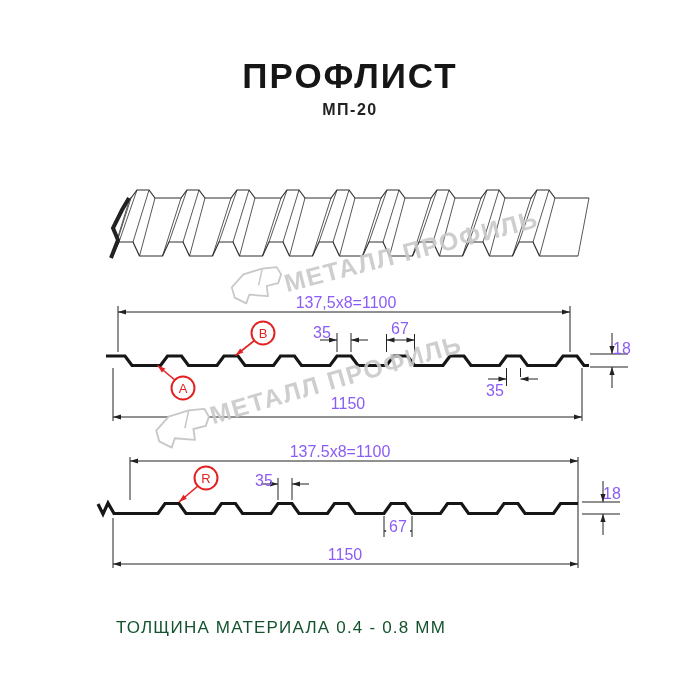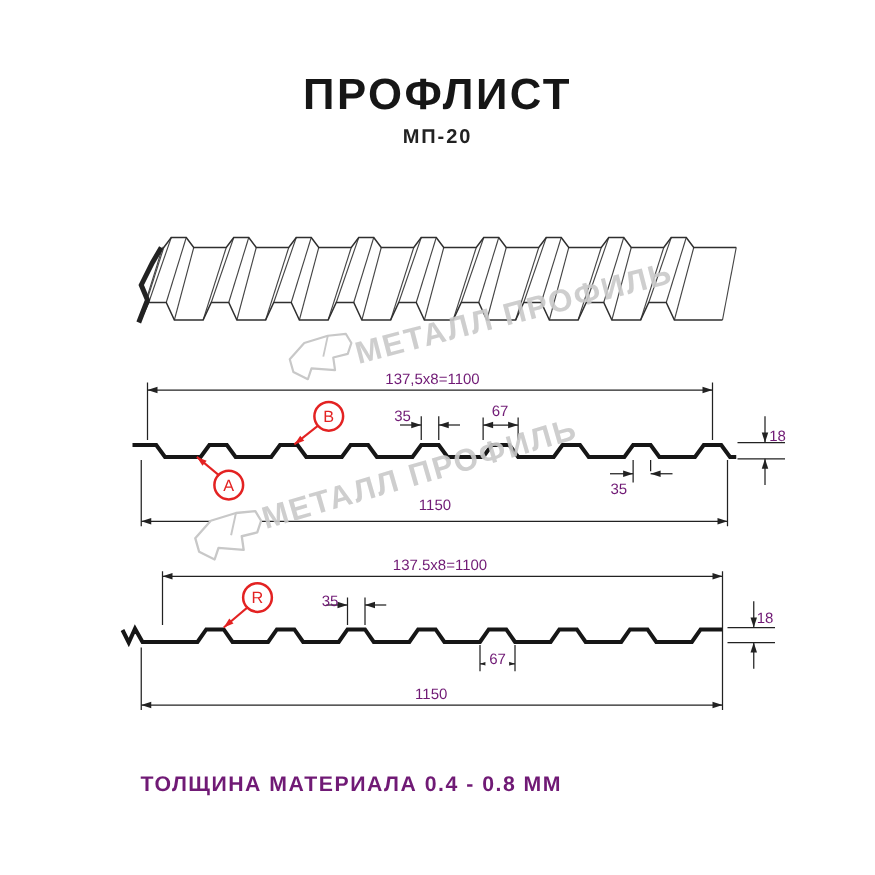--- a/index.html
+++ b/index.html
@@ -4,28 +4,28 @@
 <style>
   html,body{margin:0;padding:0;}
   body{width:700px;height:700px;position:relative;background:#ffffff;overflow:hidden;
        font-family:"Liberation Sans",sans-serif;}
   .abs{position:absolute;}
   #page-title{left:0;top:56px;width:700px;text-align:center;
     font-size:35px;font-weight:800;letter-spacing:2px;color:#161616;}
   #page-subtitle{left:0;top:101px;width:700px;text-align:center;
     font-size:16px;font-weight:600;letter-spacing:1.5px;color:#222;}
   #footer-note{left:0;top:618px;width:562px;text-align:center;
-    font-size:17px;font-weight:700;letter-spacing:1.2px;color:#701a75;}
+    font-size:17px;font-weight:400;letter-spacing:1.2px;color:#14532d;}
   #art{left:0;top:0;z-index:1;}
   .wm{z-index:2;pointer-events:none;}
   .wm-text{position:absolute;font-size:25px;font-weight:700;letter-spacing:1.5px;
     color:var(--wm-gray,#c9c9c9);white-space:nowrap;line-height:1;opacity:.9;
     transform-origin:0 100%;}
   .txt{position:absolute;z-index:3;transform:translate(-50%,-50%);
-    font-size:12px;color:#701a75;white-space:nowrap;}
+    font-size:16px;color:#8b5cf6;white-space:nowrap;}
   .boxed{background:#fff;padding:0 3px;}
   .callout{position:absolute;z-index:3;width:21px;height:21px;border-radius:50%;
     border:2px solid var(--accent-red,#e32222);color:var(--accent-red,#e32222);
     font-size:13px;line-height:21px;text-align:center;transform:translate(-50%,-50%);
     background:transparent;}
 </style>
 </head>
 <body>
 
 <div class="abs" id="page-title">ПРОФЛИСТ</div>
@@ -160,20 +160,20 @@
 
 <span class="txt" style="left:346px;top:303px;">137,5x8=1100</span>
 <span class="txt" style="left:322px;top:333px;">35</span>
 <span class="txt" style="left:400px;top:329px;">67</span>
 <span class="txt" style="left:622px;top:349px;">18</span>
 <span class="txt" style="left:495px;top:391px;">35</span>
 <span class="txt" style="left:348px;top:404px;">1150</span>
 <div class="callout" style="left:183px;top:388px;">A</div>
 <div class="callout" style="left:263px;top:333px;">B</div>
 
-<span class="txt" style="left:352px;top:452px;">137.5x8=1100</span>
+<span class="txt" style="left:340px;top:452px;">137.5x8=1100</span>
 <span class="txt" style="left:264px;top:481px;">35</span>
 <span class="txt boxed" style="left:398px;top:527px;">67</span>
 <span class="txt" style="left:612px;top:494px;">18</span>
 <span class="txt" style="left:345px;top:555px;">1150</span>
 <div class="callout" style="left:206px;top:478px;">R</div>
 
 <div class="abs" id="footer-note">ТОЛЩИНА МАТЕРИАЛА 0.4 - 0.8 ММ</div>
 
 </body></html>

